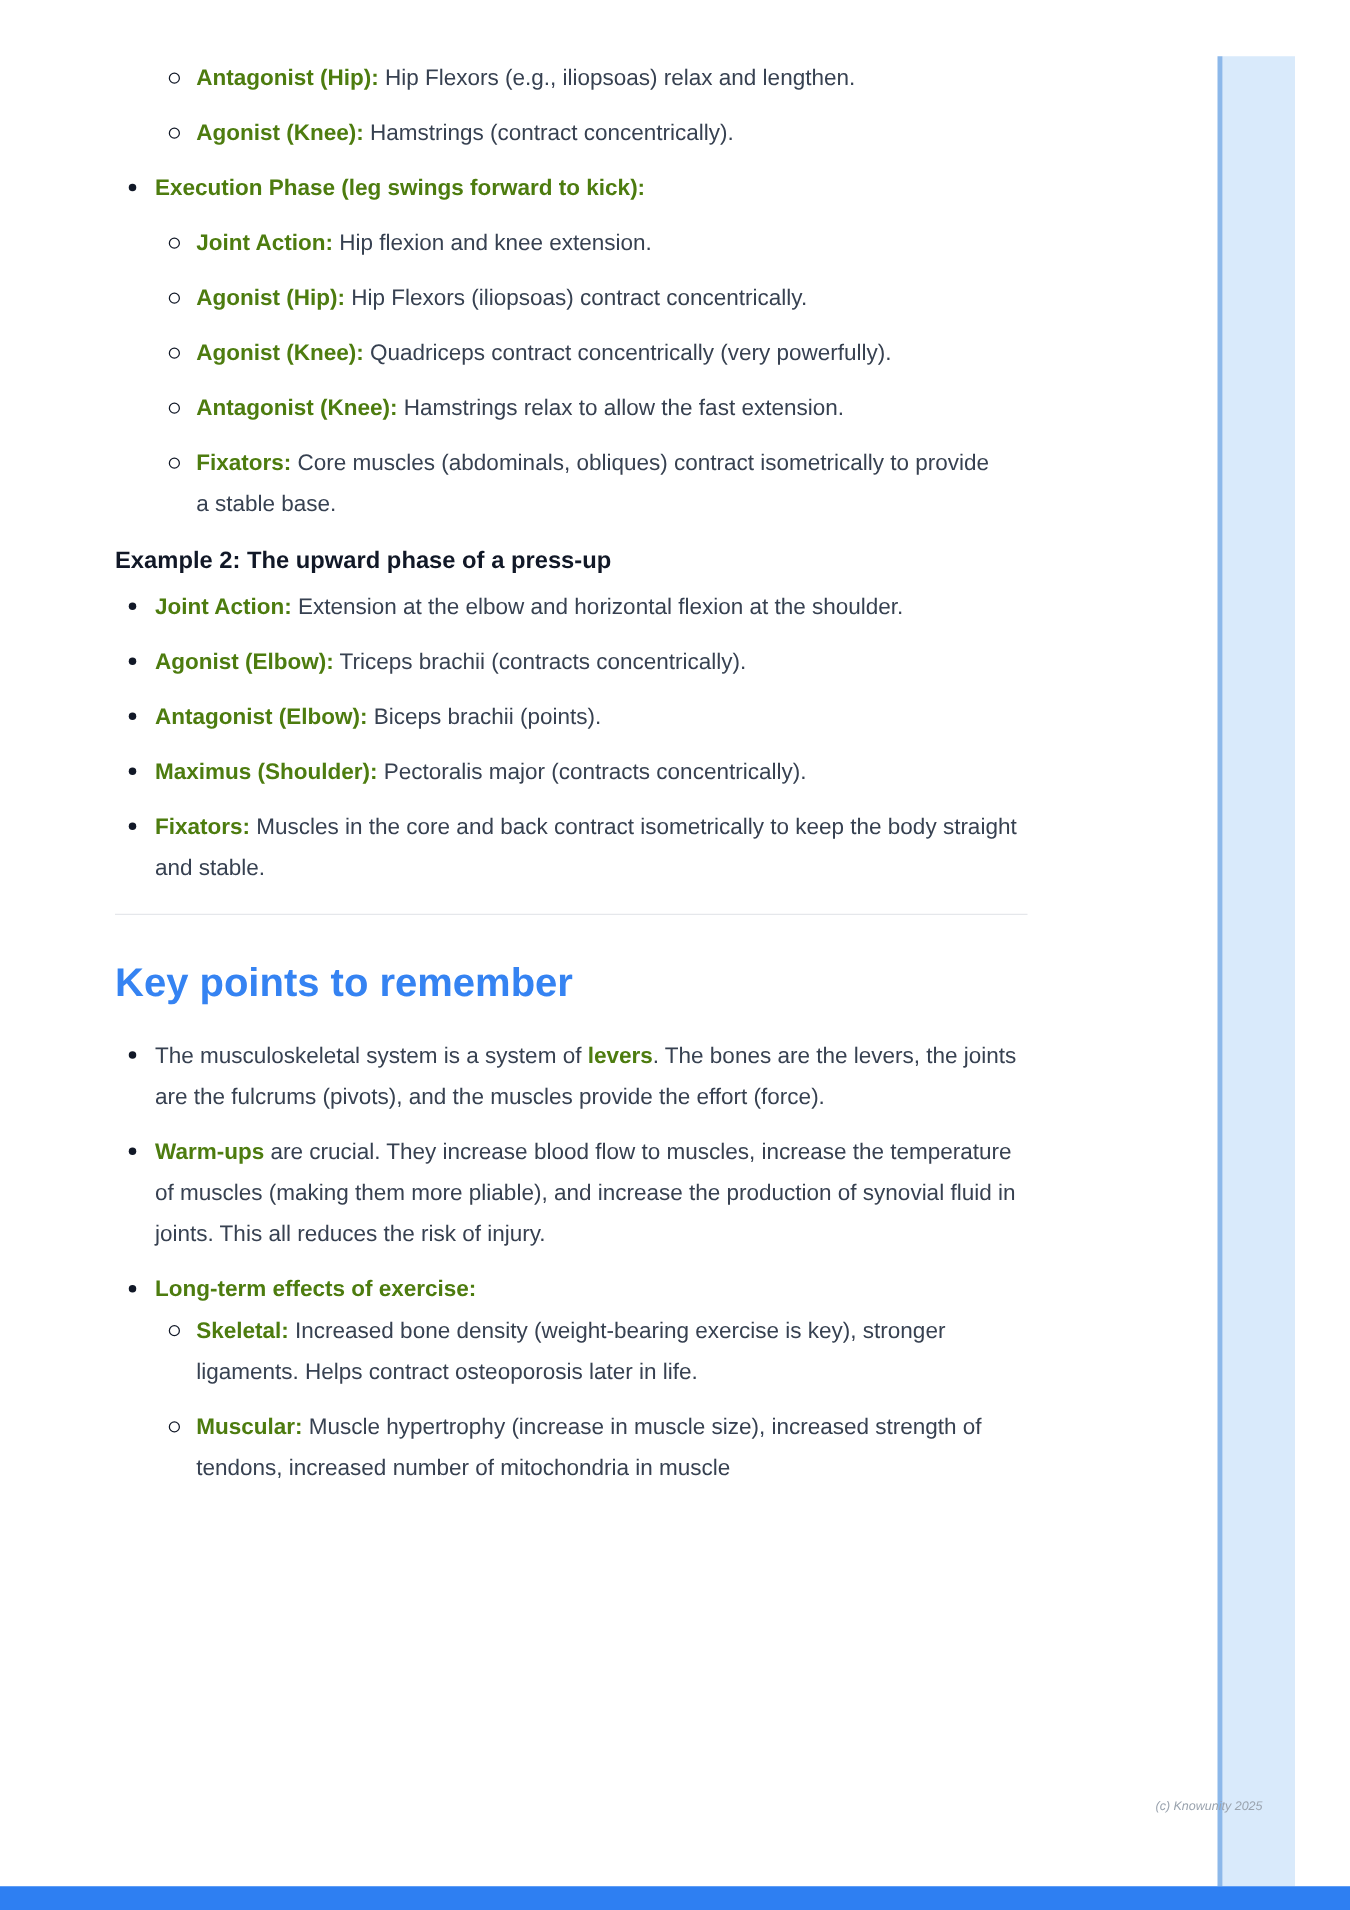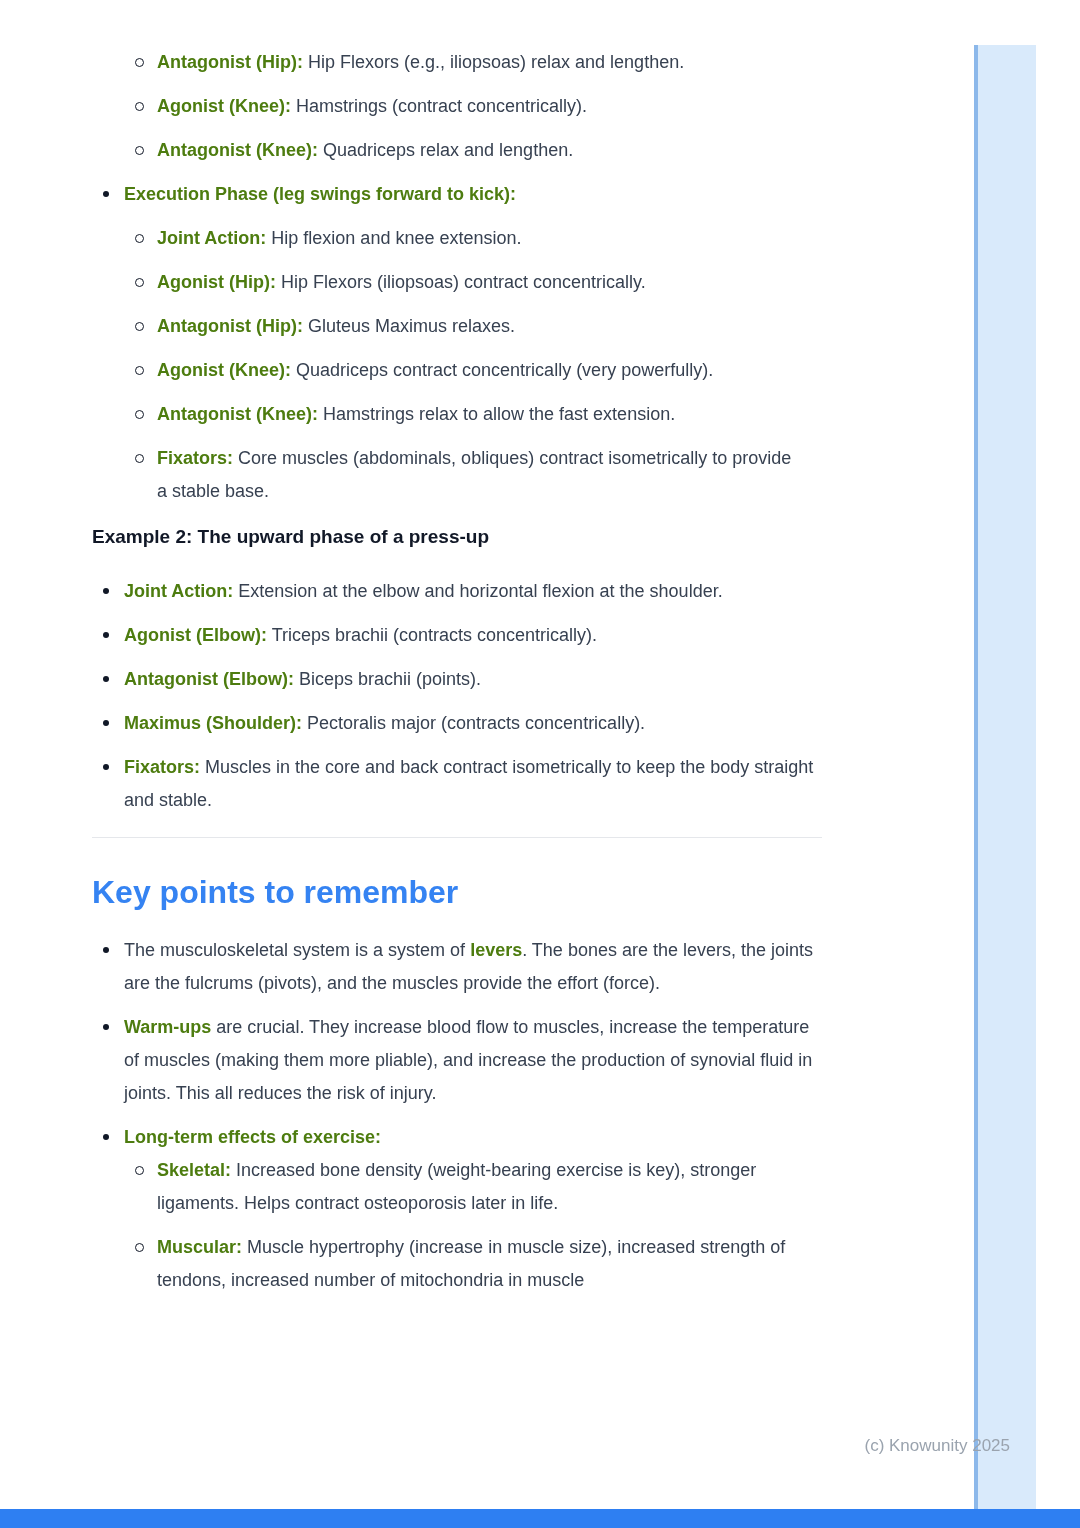--- a/index.html
+++ b/index.html
@@ -38,36 +38,36 @@
   }
 
   .sub { margin:10px 0 10px 42px; }
   .sub.first { margin-top:0; }
   .sub .tx { padding-right:25px; }
   .sub.tight { margin-top:0; margin-bottom:0; }
   .li.tight { margin-bottom:0; }
 
   .h-example {
     font-size:19px; font-weight:700; color:#111827;
-    line-height:33px; margin:12px 0 22px 0;
+    line-height:33px; margin:12px 0 4px 0;
   }
 
   .divider {
     border:none; border-top:1px solid #e5e7eb;
     margin:20px 0 0 0;
   }
 
   .h-key {
     font-size:32px; line-height:40px; font-weight:700;
     color:#3583f2; margin:34px 0 22px 0;
   }
 
   .footer-credit {
     position:absolute; top:1438px; right:70px;
-    font-size:17px; line-height:16px; color:#9aa3ae; z-index:3;
+    font-size:10px; line-height:16px; color:#9aa3ae; z-index:3;font-style:italic;
   }
 
   .scroll-track {
     position:absolute; top:45px; right:44px; bottom:19px;
     width:58px; background:#d9eafb; z-index:1;
   }
   .scroll-edge-line {
     position:absolute; top:45px; right:102px; bottom:19px;
     width:4px; background:#8cb8ea; z-index:2;
   }
@@ -83,43 +83,35 @@
 
   <div class="sub first">
     <div class="li">
       <span class="mk2"></span>
       <p class="tx"><strong>Antagonist (Hip):</strong><span> Hip Flexors (e.g., iliopsoas) relax and lengthen.</span></p>
     </div>
     <div class="li">
       <span class="mk2"></span>
       <p class="tx"><strong>Agonist (Knee):</strong><span> Hamstrings (contract concentrically).</span></p>
     </div>
-    <div class="li">
-      <span class="mk2"></span>
-      <p class="tx"><strong>Antagonist (Knee):</strong><span> Quadriceps relax and lengthen.</span></p>
-    </div>
   </div>
 
   <div class="li">
     <span class="mk1"></span>
     <p class="tx"><strong>Execution Phase (leg swings forward to kick):</strong></p>
   </div>
 
   <div class="sub">
     <div class="li">
       <span class="mk2"></span>
       <p class="tx"><strong>Joint Action:</strong><span> Hip flexion and knee extension.</span></p>
     </div>
     <div class="li">
       <span class="mk2"></span>
       <p class="tx"><strong>Agonist (Hip):</strong><span> Hip Flexors (iliopsoas) contract concentrically.</span></p>
-    </div>
-    <div class="li">
-      <span class="mk2"></span>
-      <p class="tx"><strong>Antagonist (Hip):</strong><span> Gluteus Maximus relaxes.</span></p>
     </div>
     <div class="li">
       <span class="mk2"></span>
       <p class="tx"><strong>Agonist (Knee):</strong><span> Quadriceps contract concentrically (very powerfully).</span></p>
     </div>
     <div class="li">
       <span class="mk2"></span>
       <p class="tx"><strong>Antagonist (Knee):</strong><span> Hamstrings relax to allow the fast extension.</span></p>
     </div>
     <div class="li">

